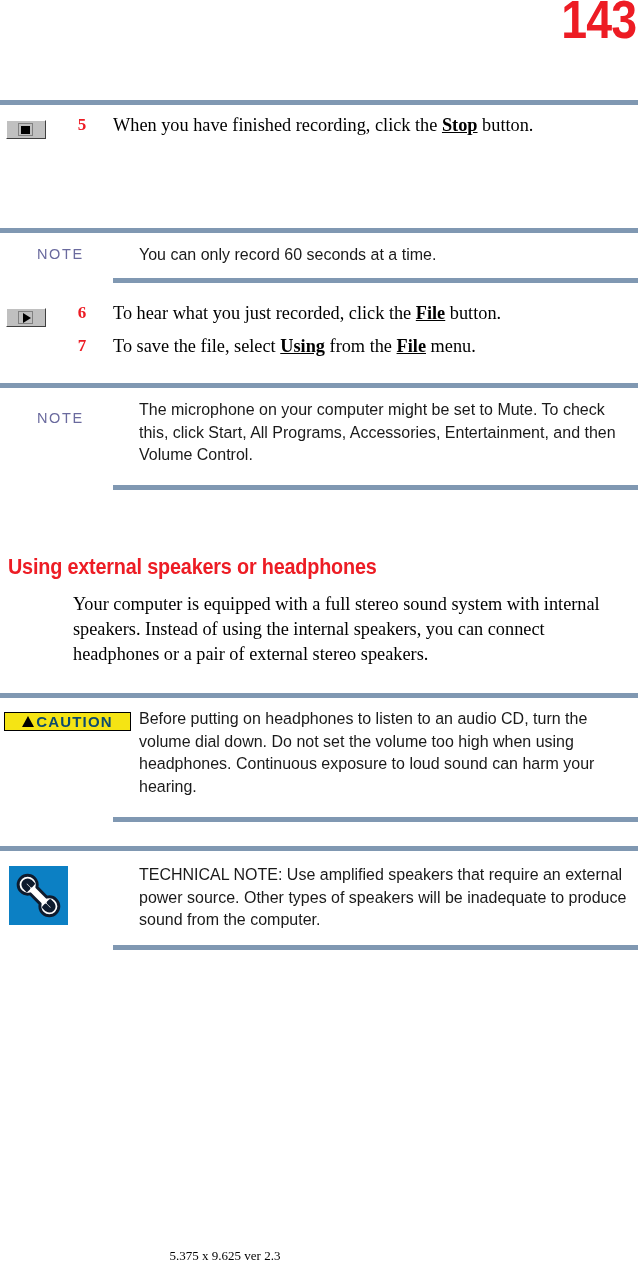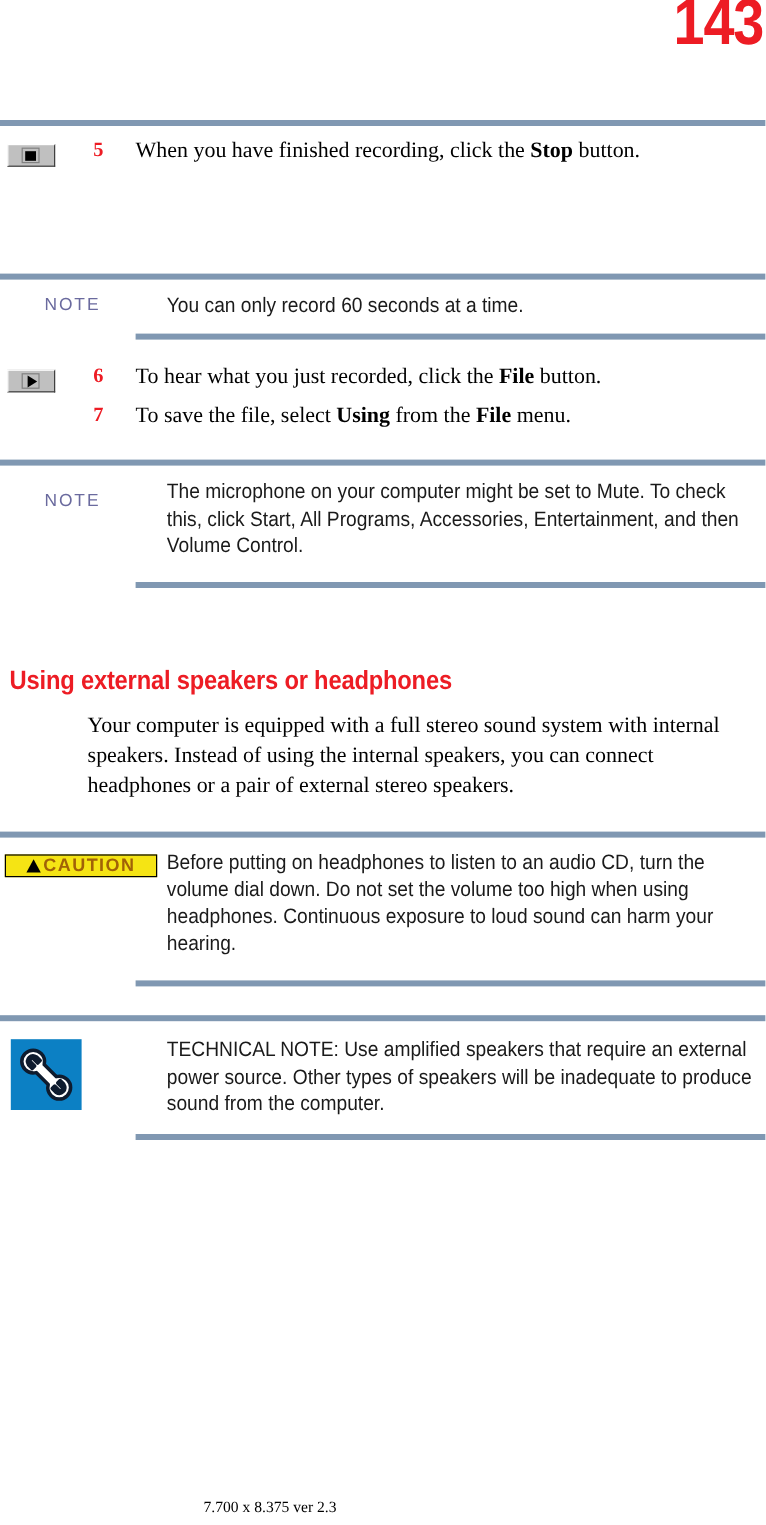--- a/index.html
+++ b/index.html
@@ -99,21 +99,21 @@
     position: absolute;
     left: 113px;
     width: 525px;
     font-family: "Liberation Serif", "DejaVu Serif", serif;
     font-size: 18.3px;
     line-height: 26px;
     color: #000000;
   }
   .step-body p { margin: 0 0 12px 0; }
   .step-body p:last-child { margin-bottom: 0; }
-  .step-body b { font-weight: bold; }
+  .step-body b { font-weight: bold; text-decoration: underline; }
 
   .body-para {
     position: absolute;
     left: 73px;
     width: 552px;
     font-family: "Liberation Serif", "DejaVu Serif", serif;
     font-size: 18.3px;
     line-height: 25px;
     color: #000000;
   }
@@ -201,21 +201,21 @@
     border-bottom: 11px solid #000000;
     position: relative;
     top: 0px;
     flex: 0 0 auto;
   }
   .caution-word {
     font-family: "Liberation Sans Narrow", "Liberation Sans", sans-serif;
     font-weight: bold;
     font-size: 15px;
     letter-spacing: 1.2px;
-    color: #a16207;
+    color: #0c4a6e;
     line-height: 16px;
   }
 
   
   .tech-icon {
     position: absolute;
     left: 9px;
     width: 59px;
     height: 59px;
     background: #0c80c4;
@@ -332,13 +332,13 @@
                M50 84
                C46 84 43 81 42 77
                L42 70 L47 70 L47 81 L53 81 L53 70 L58 70 L58 77
                C57 81 54 84 50 84 Z" fill="#ffffff" stroke="#0e1b2e" stroke-width="5" stroke-linejoin="round"></path>
     </g>
   </svg>
 </div>
 <div class="admon-text" style="top:863px;">TECHNICAL NOTE: Use amplified speakers that require an external power source. Other types of speakers will be inadequate to produce sound from the computer.</div>
 <div class="rule rule-inset" style="top:945px;"></div>
 
-<div class="page-footer">7.700 x 8.375 ver 2.3</div>
+<div class="page-footer">5.375 x 9.625 ver 2.3</div>
 
 </body></html>

